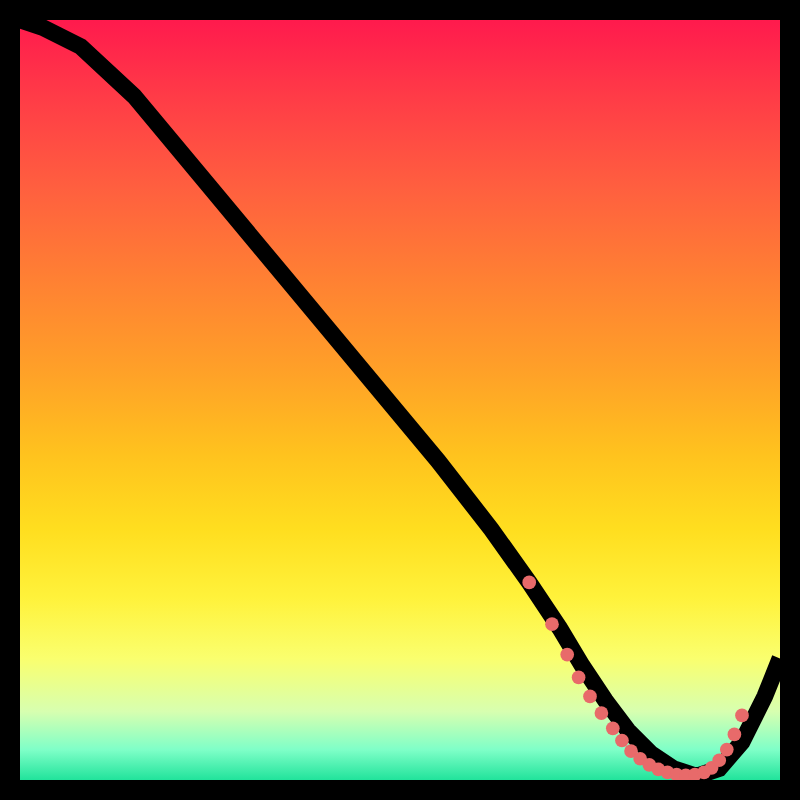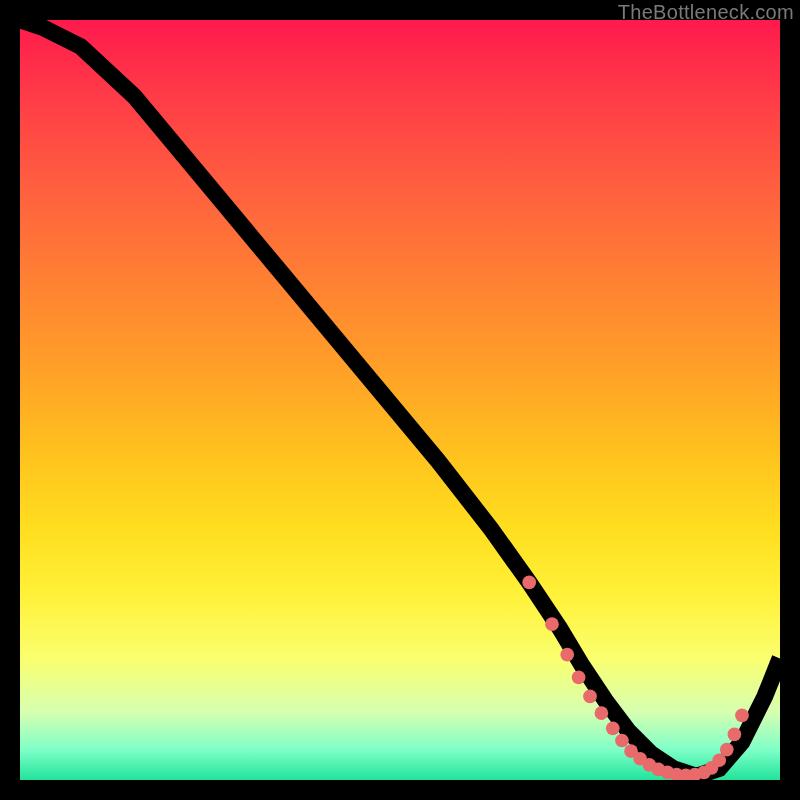--- a/index.html
+++ b/index.html
@@ -100,14 +100,13 @@
           <circle class="dot" cx="88.8" cy="99.3" r="0.9"></circle>
           <circle class="dot" cx="90" cy="99" r="0.9"></circle>
           <circle class="dot" cx="91" cy="98.4" r="0.9"></circle>
           <circle class="dot" cx="92" cy="97.4" r="0.9"></circle>
           <circle class="dot" cx="93" cy="96" r="0.9"></circle>
           <circle class="dot" cx="94" cy="94" r="0.9"></circle>
           <circle class="dot" cx="95" cy="91.5" r="0.9"></circle>
         </g>
     </svg>
   </div>
-  <div class="watermark">TheBottleneck.com</div>
 </div>
 
 </body></html>

